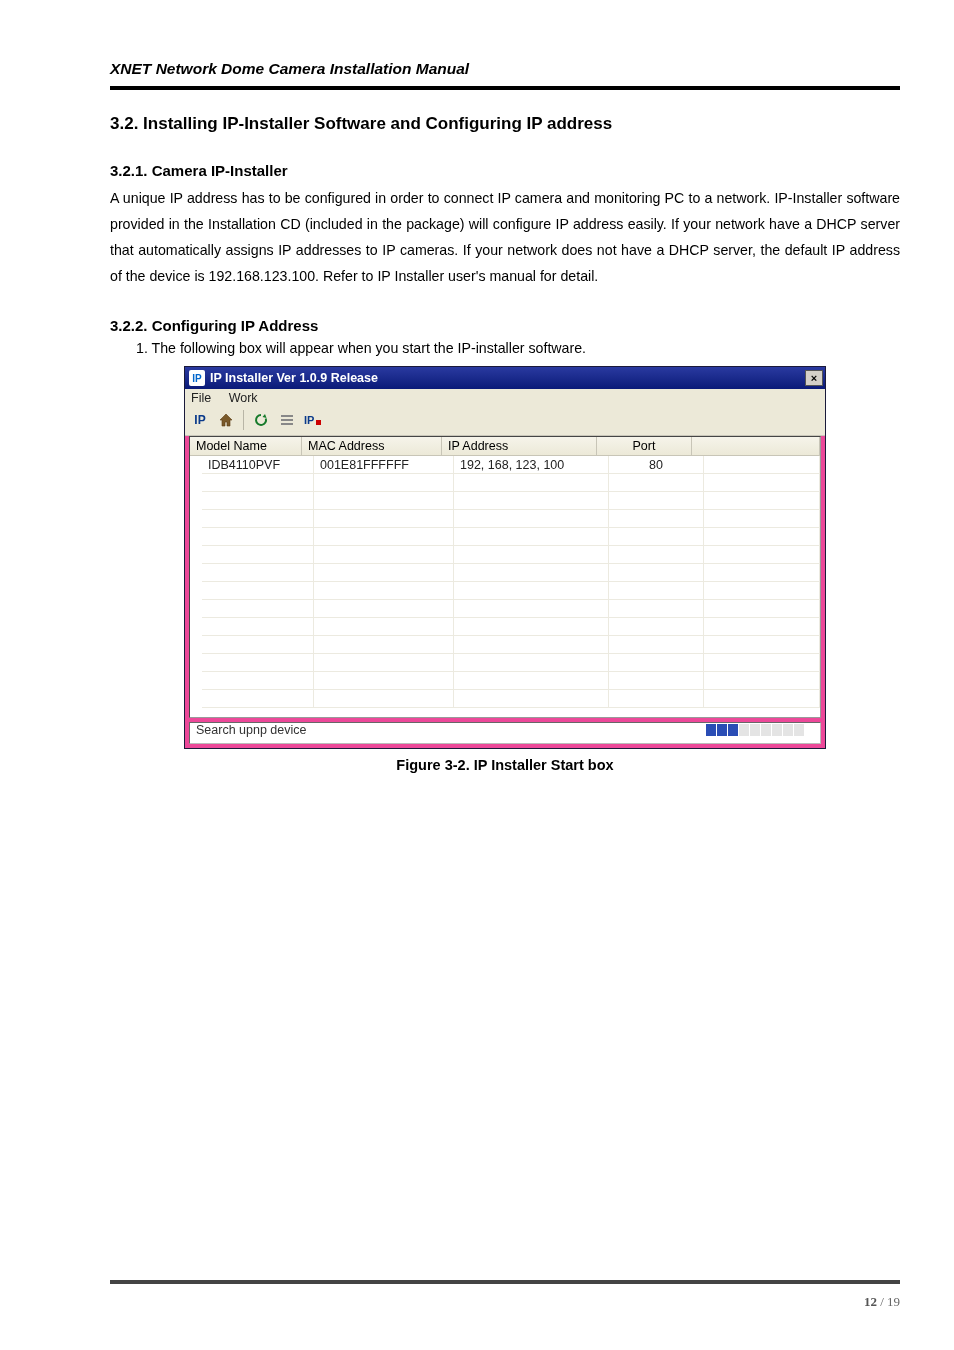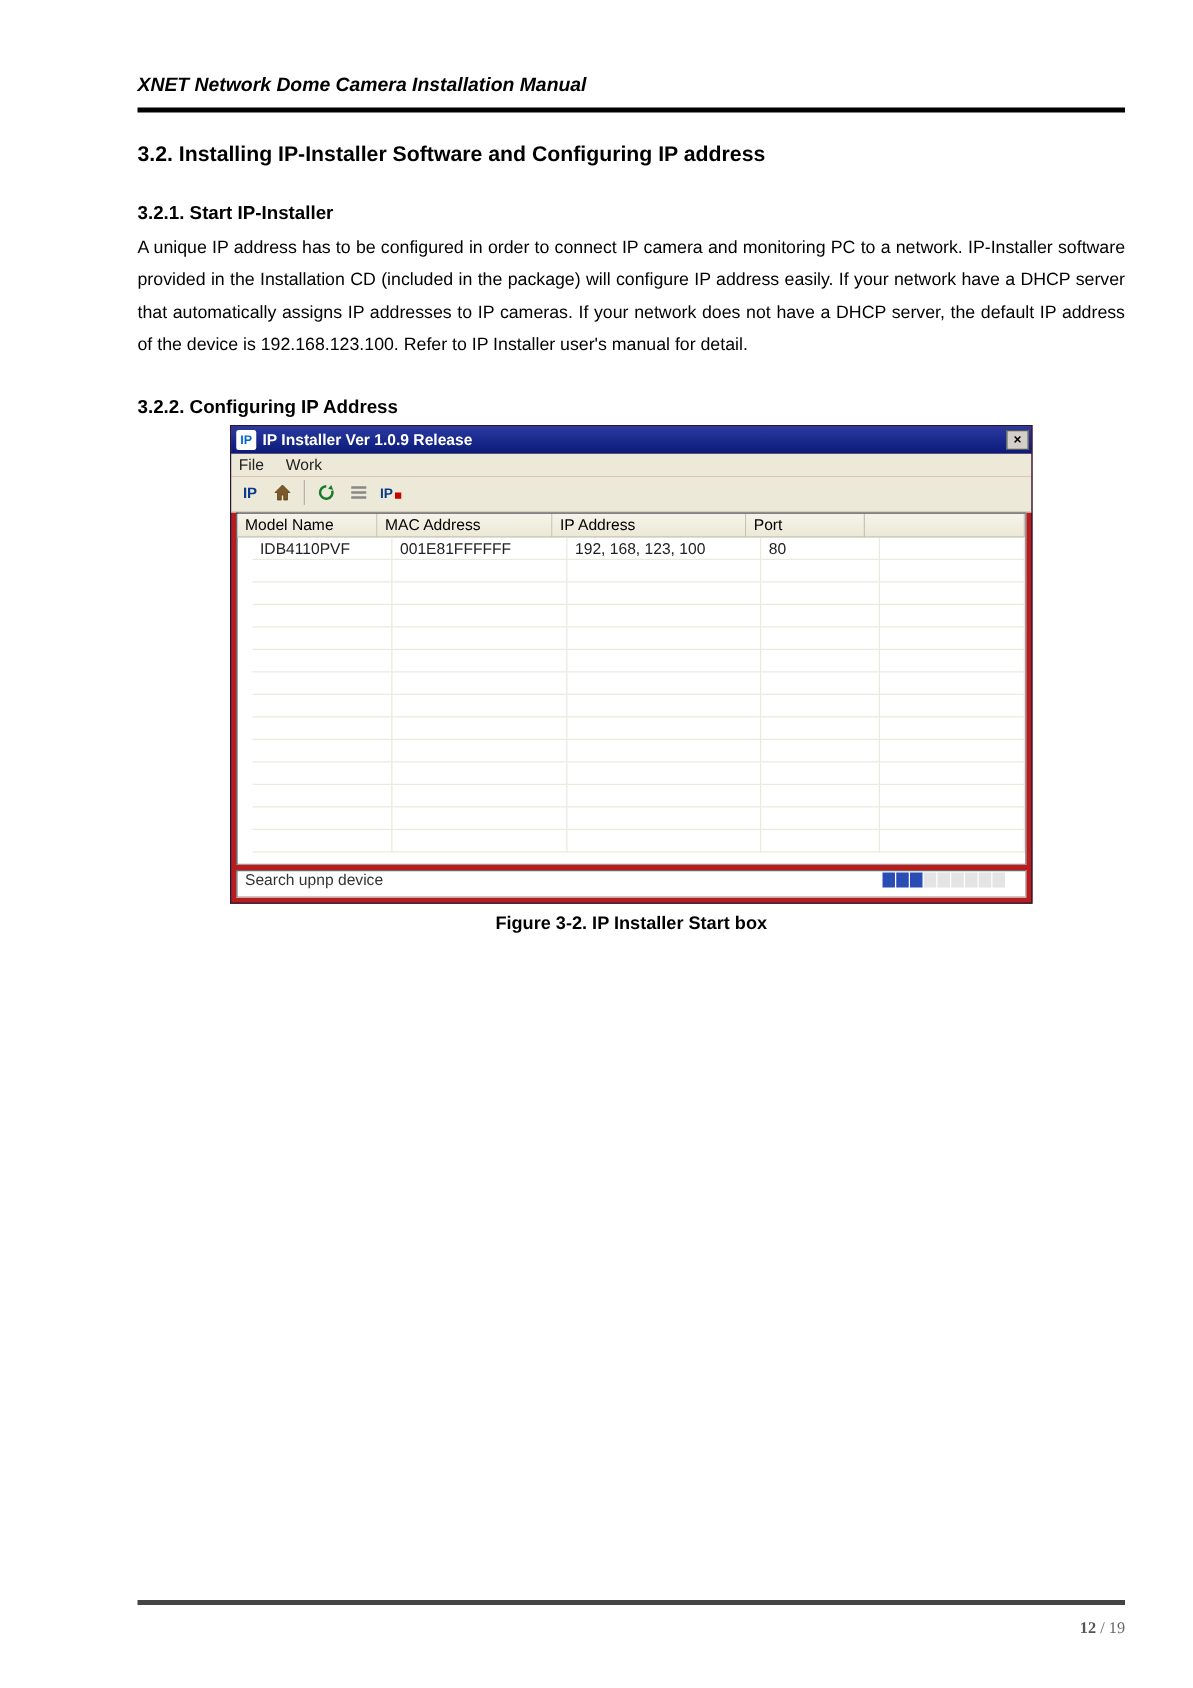--- a/index.html
+++ b/index.html
@@ -9,38 +9,38 @@
   .hr-thick { border: none; border-top: 4px solid #000; margin-bottom: 24px; }
   .h32 { font-weight: bold; font-size: 17px; margin: 6px 0 28px 0; }
   .h321 { font-weight: bold; font-size: 15px; margin: 0 0 6px 0; }
   .para { font-size: 14.2px; line-height: 26px; text-align: justify; margin-bottom: 28px; }
   .h322 { font-weight: bold; font-size: 15px; margin: 0 0 6px 0; }
   .step { font-size: 14.2px; margin-left: 26px; margin-bottom: 10px; }
   .figure-caption { text-align: center; font-weight: bold; font-size: 14.5px; margin-top: 8px; font-family: Verdana, sans-serif; }
 
   
   .shot-wrap { width: 642px; margin: 6px auto 0 auto; }
-  .win { width: 642px; border: 1px solid #1a1a3a; font-family: Tahoma, Arial, sans-serif; font-size: 13px; background: #b91c1c; }
+  .win { width: 642px; border: 1px solid #1a1a3a; font-family: Tahoma, Arial, sans-serif; font-size: 13px; background: #ec4899; }
   .titlebar { background: linear-gradient(#2a3aa0, #0a1a78); color: #fff; display: flex; align-items: center; height: 22px; padding: 0 2px 0 4px; }
   .titlebar .ticon { width: 16px; height: 16px; background: #fff; border-radius: 2px; margin-right: 5px; display: inline-flex; align-items: center; justify-content: center; font-size: 10px; color:#06c; font-weight:bold;}
   .titlebar .ttext { font-weight: bold; font-size: 12.5px; flex: 1; }
   .titlebar .closebtn { width: 18px; height: 16px; background: #d4d0c8; border: 1px solid #555; color: #000; font-size: 11px; display: flex; align-items: center; justify-content: center; font-weight: bold; cursor: pointer; }
   .menubar { background: #ece9d8; padding: 2px 6px; font-size: 12.5px; color:#222; }
   .menubar span { margin-right: 14px; cursor: pointer; }
   .toolbar { background: #ece9d8; padding: 2px 4px 4px 4px; display: flex; gap: 4px; align-items: center; border-bottom: 1px solid #c9c6b9;}
   .tool-sep { width:1px; height:20px; background:#b8b5a6; margin: 0 2px;}
   .tb-btn { display:inline-flex; align-items:center; justify-content:center; width:22px; height:22px; }
   .tb-ip { font-weight:bold; color:#0a3a8a; font-size:12px; font-family: Arial; }
   .tb-home svg, .tb-refresh svg, .tb-list svg, .tb-ipr svg { display:block; }
   .listview { background: #fff; border: 1px inset #999; margin: 0 4px 4px 4px; height: 282px; overflow: hidden; }
   .lv-head { display: flex; background: #ece9d8; font-size: 12.5px; }
   .lv-head .col { border-right: 1px solid #c8c5b7; border-bottom: 1px solid #c8c5b7; padding: 2px 6px; background: linear-gradient(#f6f4ea,#ece9d8); }
   .lv-row { display: flex; font-size: 12.5px; padding-left: 12px; }
   .lv-row .col { padding: 1px 6px; border-right: 1px solid #eceae0; border-bottom: 1px solid #eceae0; height: 18px; line-height: 16px; white-space: nowrap; }
-  .c1 { width: 112px; } .c2 { width: 140px; } .c3 { width: 155px; } .c4 { width: 95px; } .c5 { flex:1; }
+  .c1 { width: 112px; } .c2 { width: 140px; } .c3 { width: 155px; } .c4 { width: 95px; text-align: center; } .c5 { flex:1; }
   .lv-grid .lv-row .col { color:#222; }
   .lv-grid .blank .col { color: transparent; }
   .statusbar { display: flex; align-items: flex-start; border: 1px inset #bbb; margin: 0 4px 4px 4px; background: #fff; font-size: 12.5px; height: 22px; }
   .statusbar .stext { flex: 1; padding: 0 6px; color:#333; }
   .statusbar .prog { width: 110px; height: 14px; margin-right: 4px; display:flex; gap:1px; align-items:center; }
   .statusbar .prog .seg { width: 10px; height: 12px; background: #2a4db5; }
   .statusbar .prog .seg.off { background: #e4e4e4; }
 
   
   .footer-rule { position: absolute; left: 82px; right: 82px; bottom: 66px; border-top: 4px solid #444; }
@@ -49,24 +49,25 @@
 </style>
 </head>
 <body>
 
 <div class="page">
   <div class="doc-title">XNET Network Dome Camera Installation Manual</div>
   <hr class="hr-thick">
 
   <div class="h32">3.2. Installing IP-Installer Software and Configuring IP address</div>
 
-  <div class="h321">3.2.1. Start IP-Installer</div>
+  <div class="h321">3.2.1. Camera IP-Installer</div>
   <p class="para">A unique IP address has to be configured in order to connect IP camera and monitoring PC to a network. IP-Installer software provided in the Installation CD (included in the package) will configure IP address easily. If your network have a DHCP server that automatically assigns IP addresses to IP cameras. If your network does not have a DHCP server, the default IP address of the device is 192.168.123.100. Refer to IP Installer user's manual for detail.</p>
 
   <div class="h322">3.2.2. Configuring IP Address</div>
+  <div class="step">1. The following box will appear when you start the IP-installer software.</div>
 
   <div class="shot-wrap">
     <div class="win">
       <div class="titlebar">
         <span class="ticon">IP</span>
         <span class="ttext">IP Installer Ver 1.0.9 Release</span>
         <span class="closebtn">×</span>
       </div>
       <div class="menubar">
         <span>File</span>

